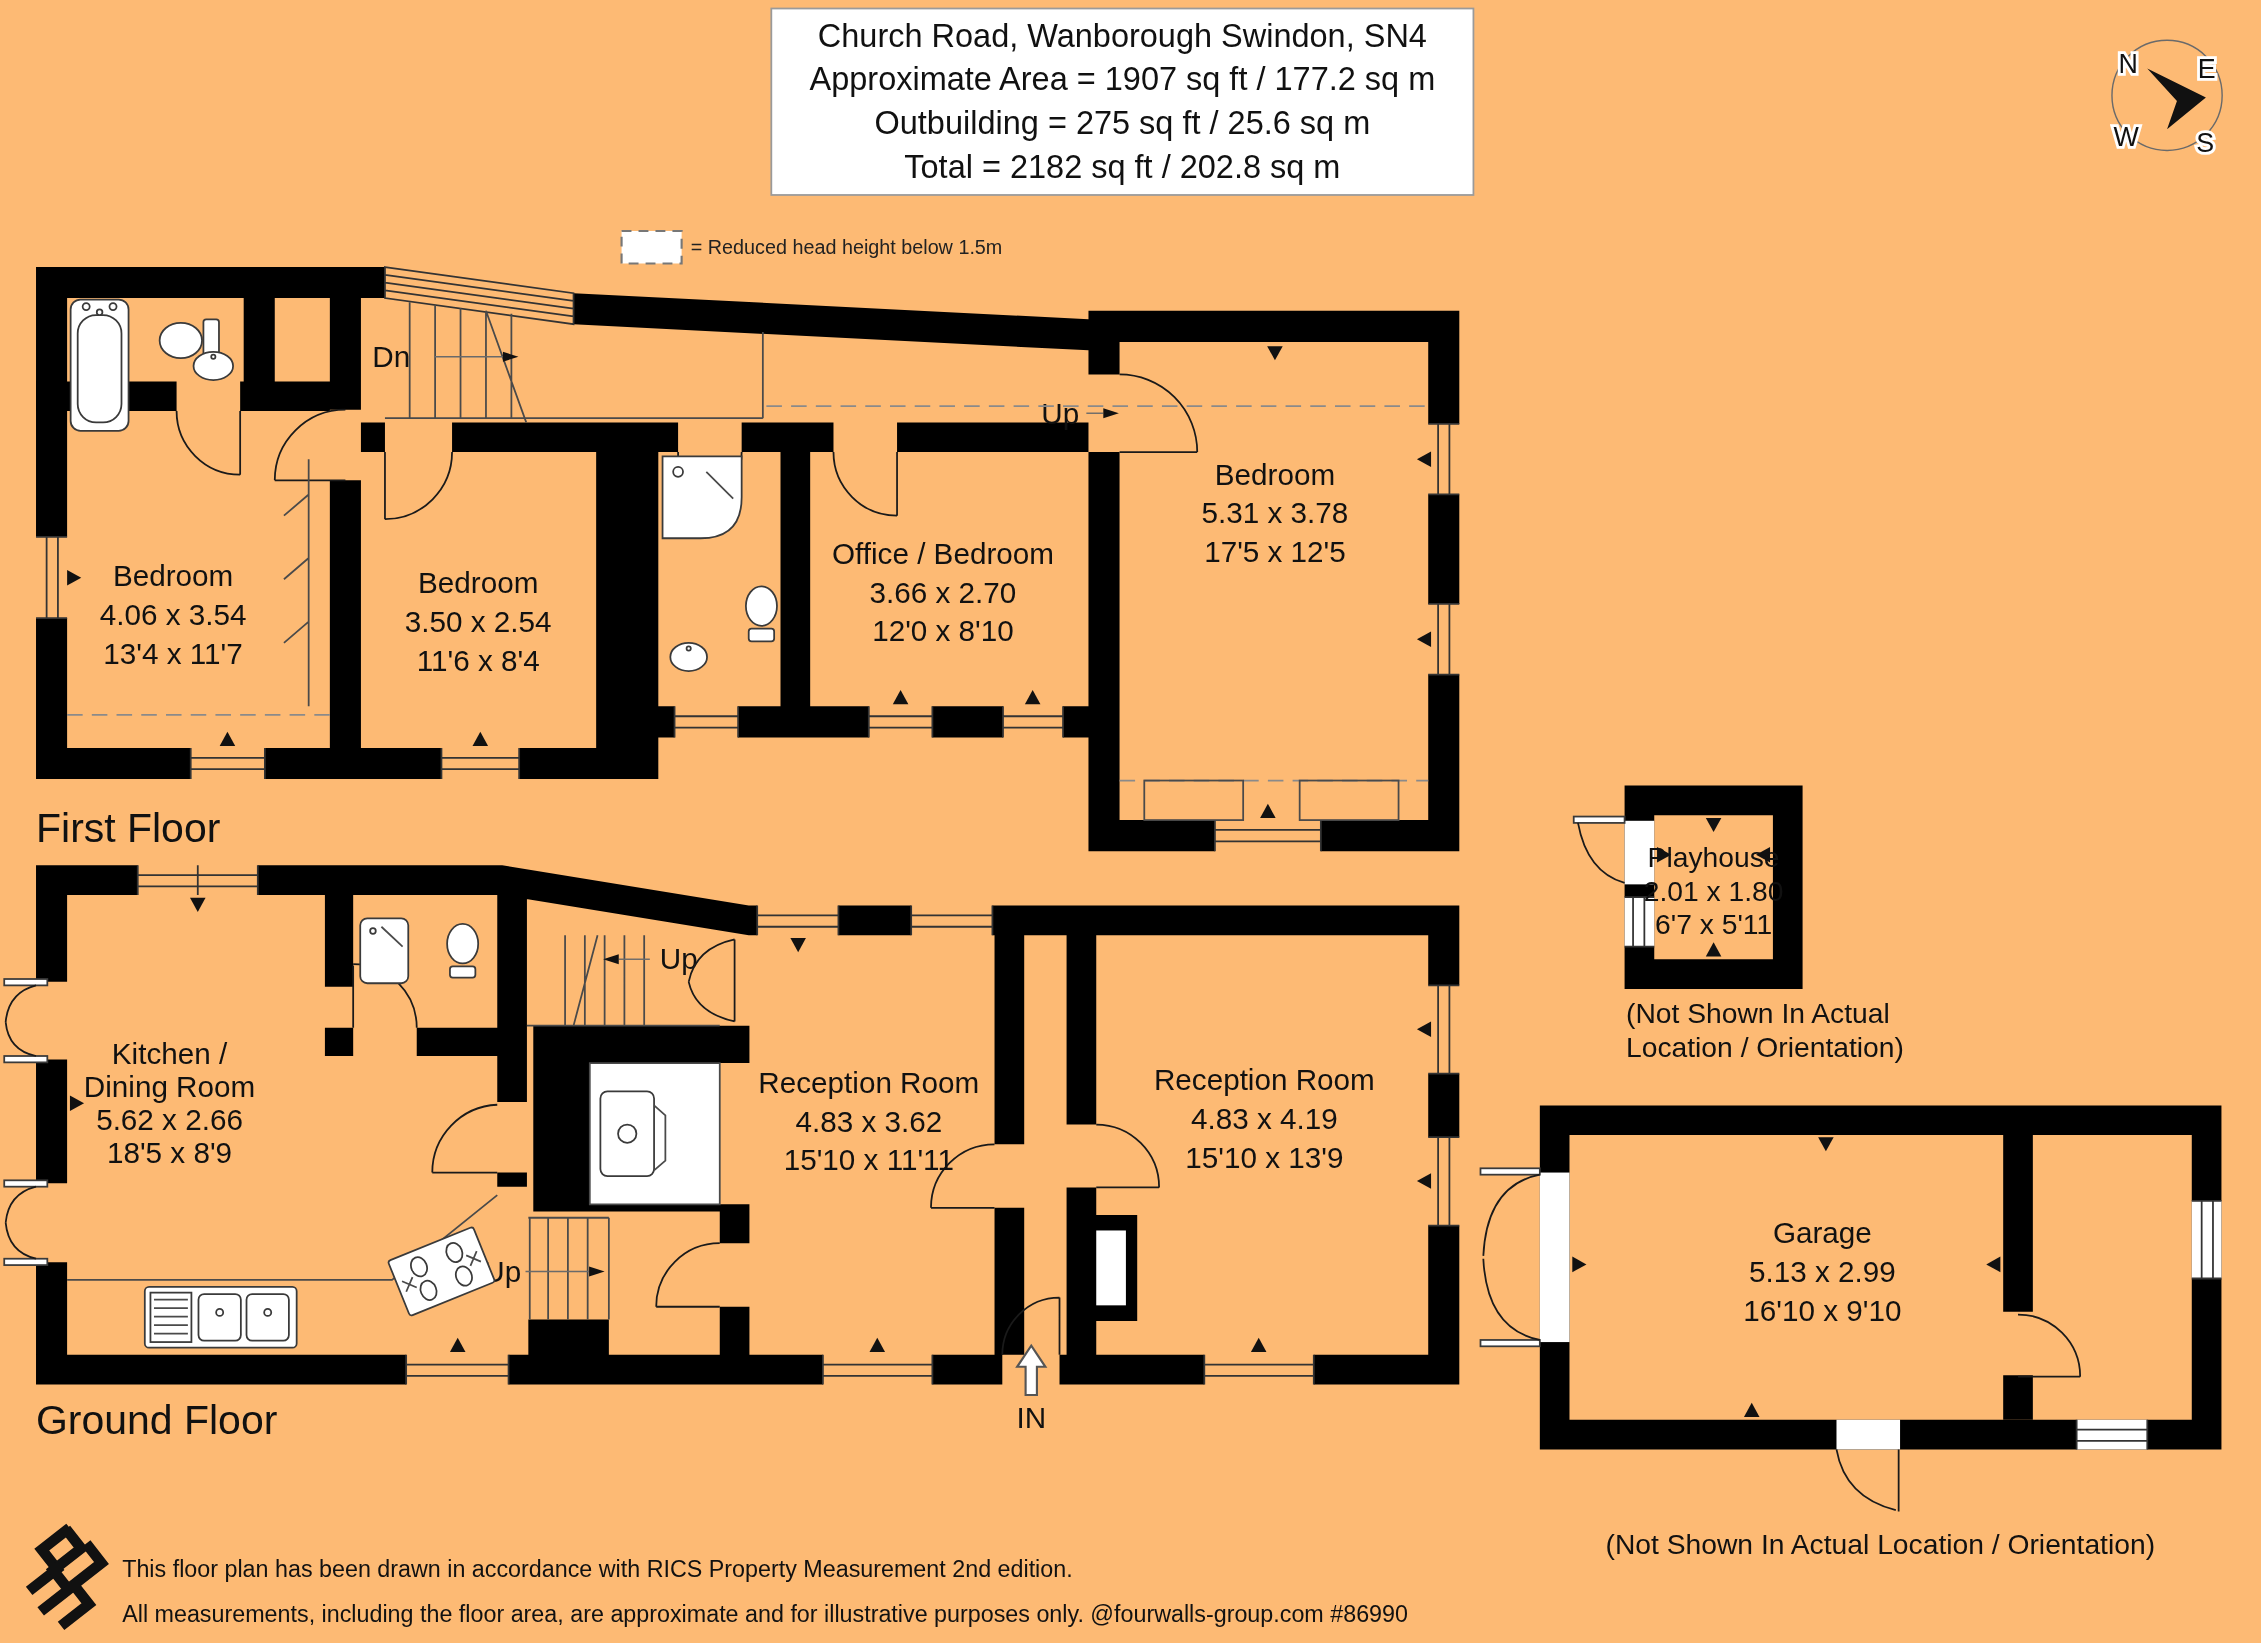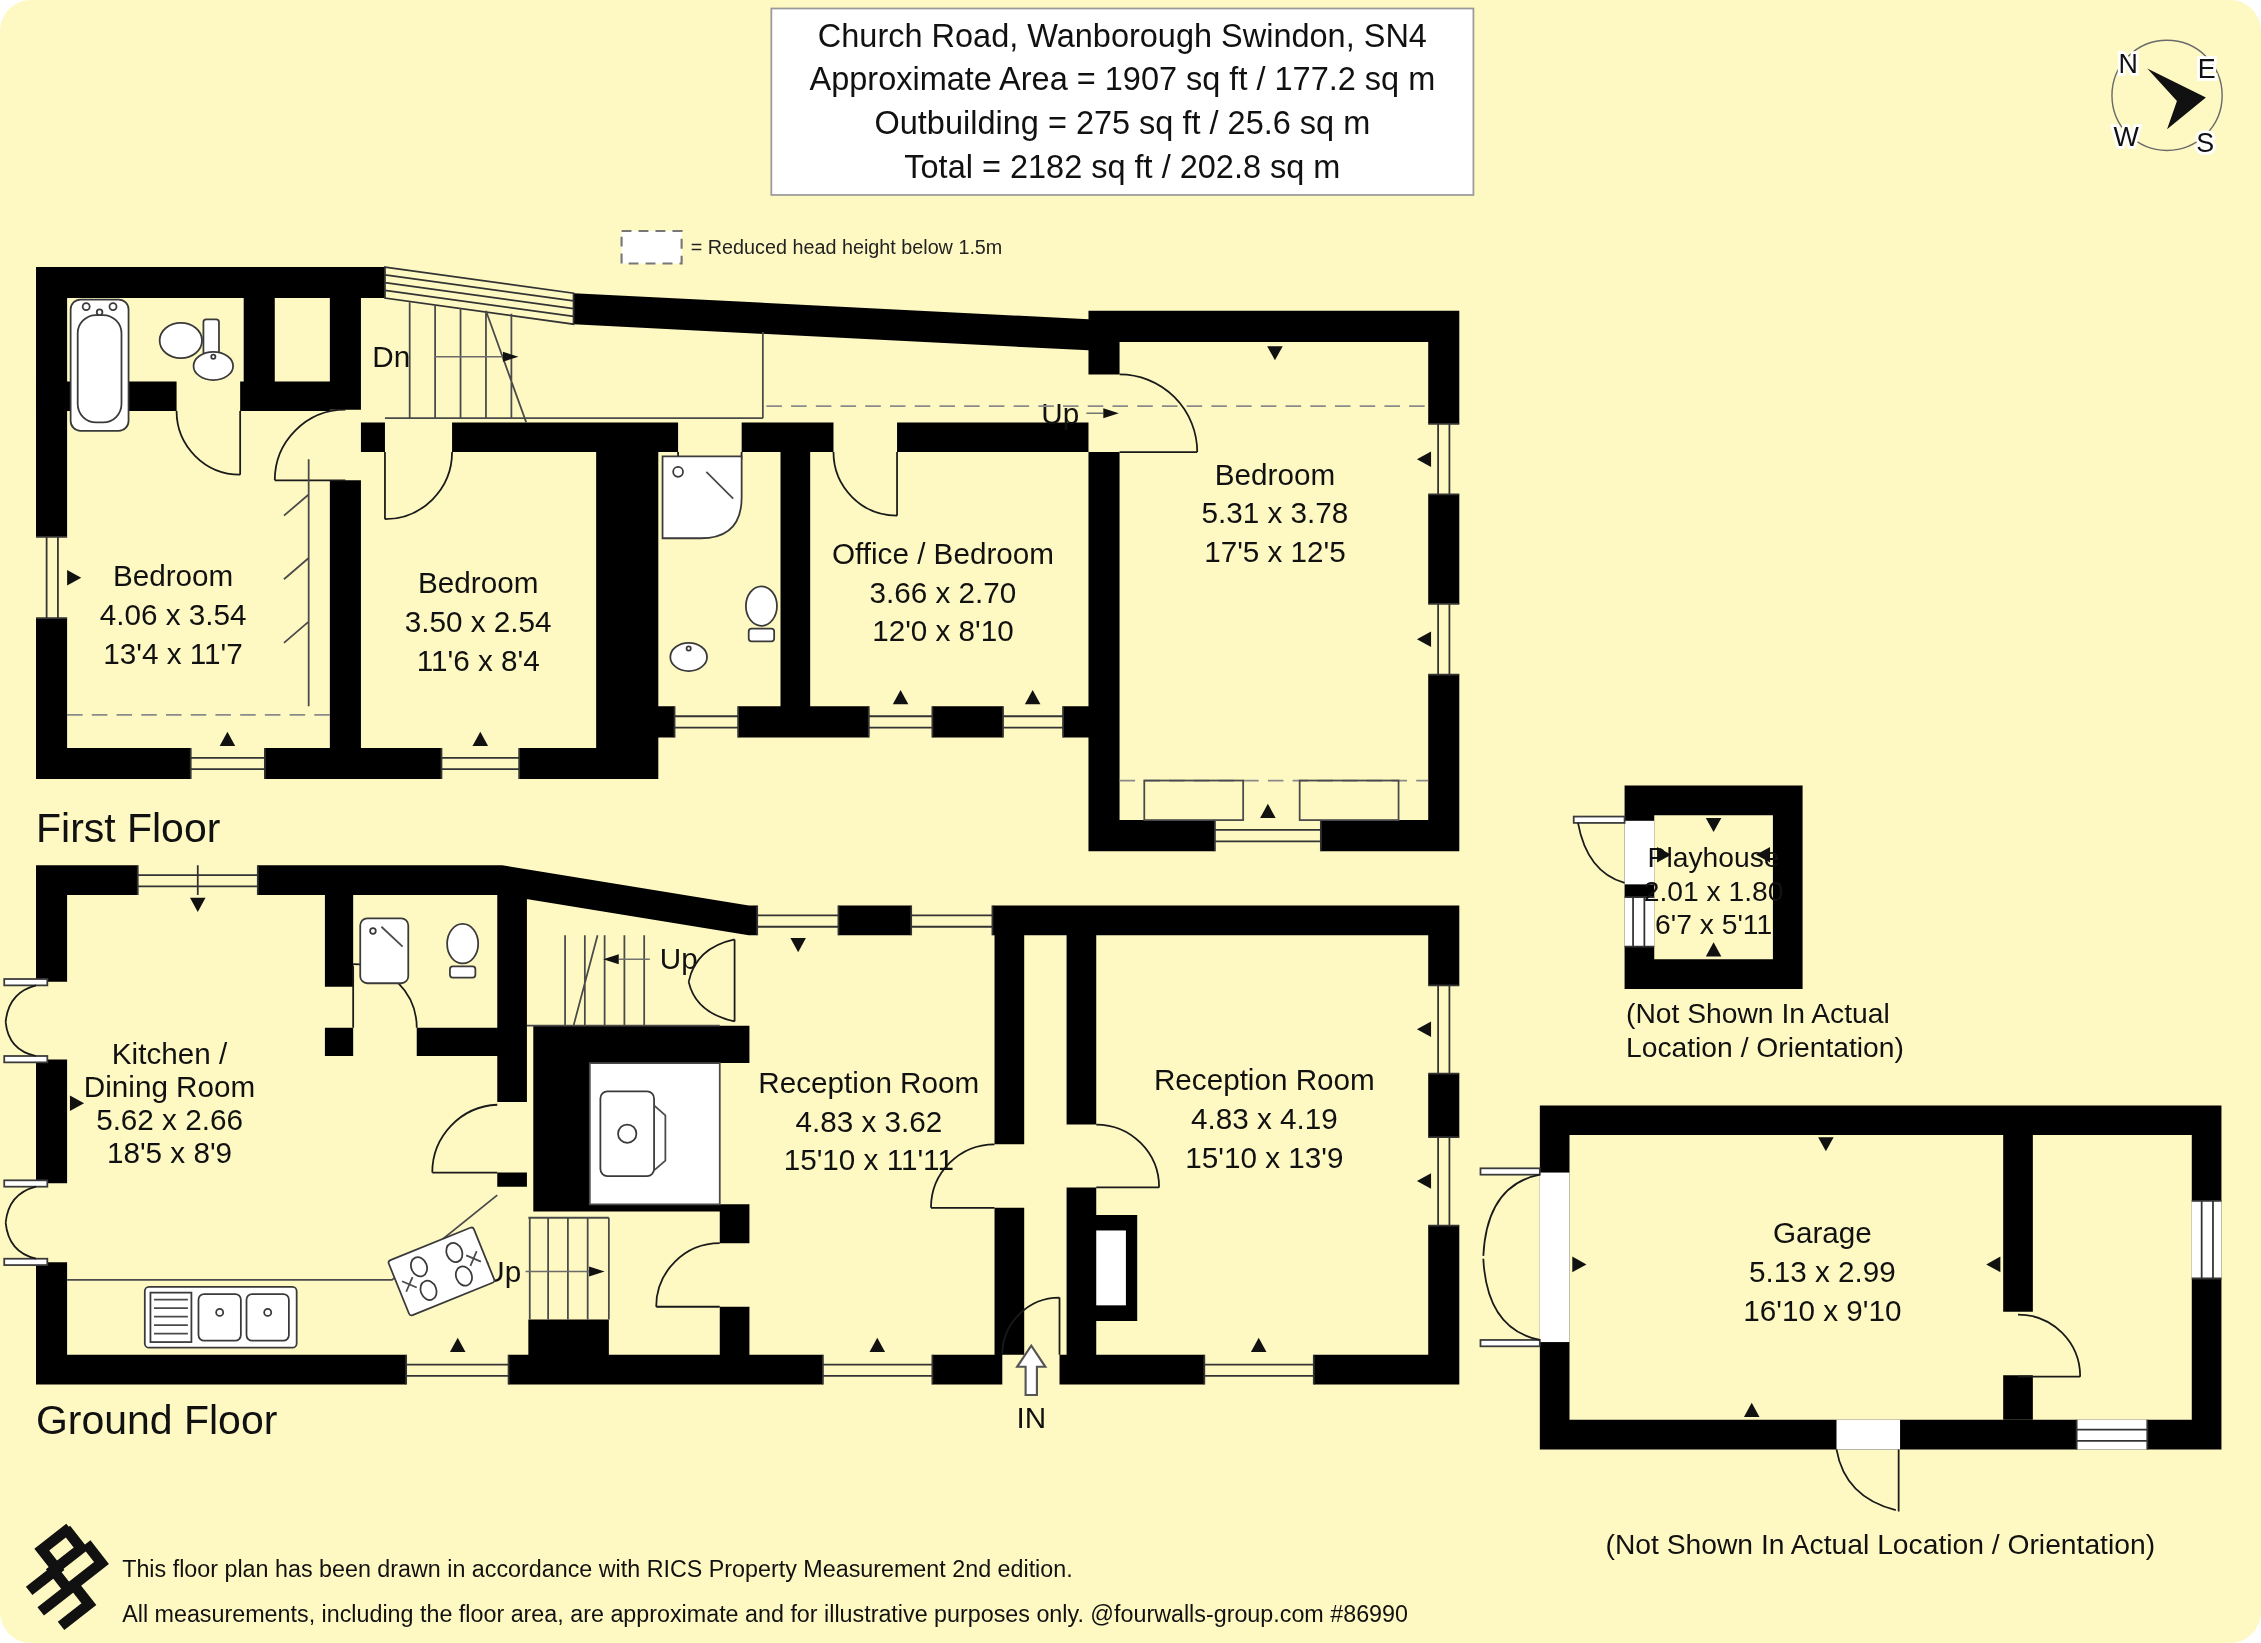--- a/index.html
+++ b/index.html
@@ -1,16 +1,16 @@
 <!DOCTYPE html>
 <html style="font-size:11.3px"><head>
 <meta charset="utf-8">
 <style>
   html,body{margin:0;padding:0;background:#fff;}
-  #page{width:100vw;height:100vh;background:#fef9c3;border-radius:31px;}
+  #page{width:100vw;height:100vh;background:#fdba74;}
   svg{display:block;width:100%;height:100%;}
   .rl{font-family:"Liberation Sans",sans-serif;font-size:42px;fill:#111;text-anchor:middle;}
   .tt{font-family:"Liberation Sans",sans-serif;font-size:46px;fill:#111;text-anchor:middle;}
   .ft{font-family:"Liberation Sans",sans-serif;font-size:58px;fill:#111;}
   .st{font-family:"Liberation Sans",sans-serif;font-size:42px;fill:#111;}
   .sm{font-family:"Liberation Sans",sans-serif;font-size:28px;fill:#222;}
   .nt{font-family:"Liberation Sans",sans-serif;font-size:40px;fill:#111;}
   .fo{font-family:"Liberation Sans",sans-serif;font-size:33px;fill:#111;}
   .cp{font-family:"Liberation Sans",sans-serif;font-size:38px;fill:#111;text-anchor:middle;paint-order:stroke;stroke:#fff;stroke-width:8;}
   .w{fill:#000;stroke:none;}

